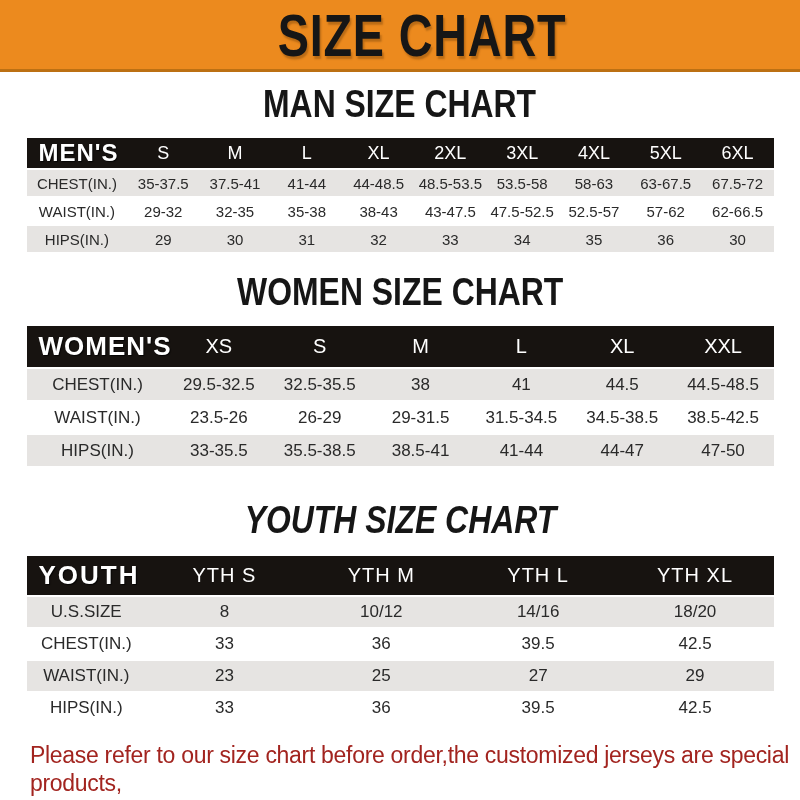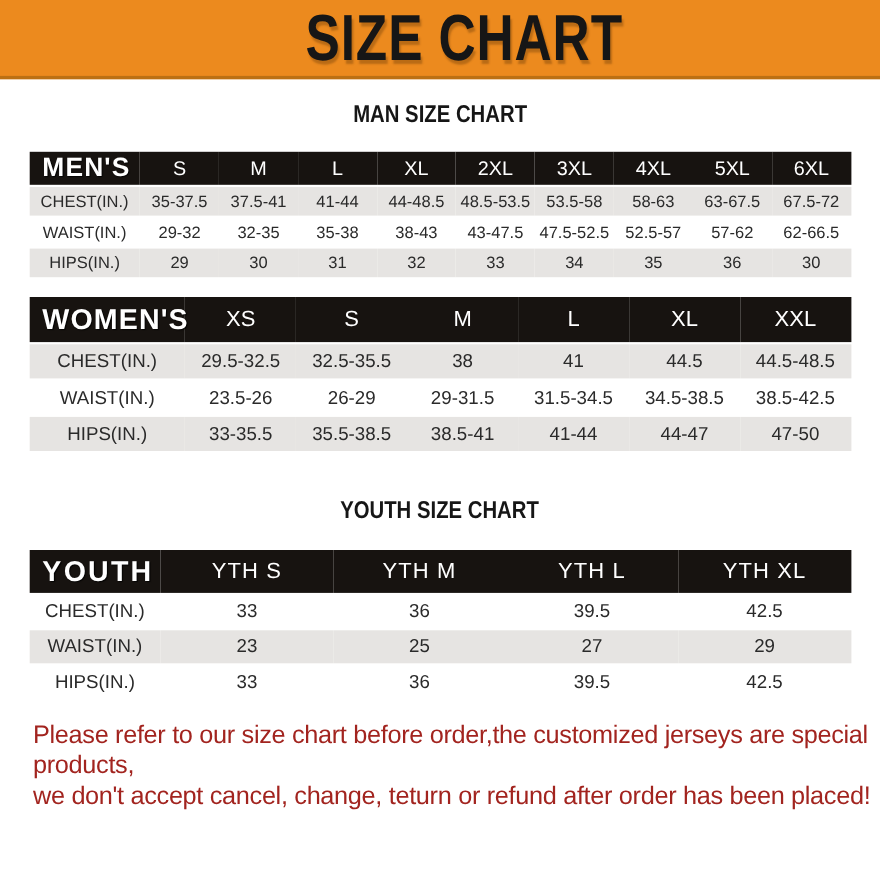--- a/index.html
+++ b/index.html
@@ -40,32 +40,32 @@
     letter-spacing: 1px;
     transform: scaleX(0.82) scaleY(1.04);
     text-shadow: 2px 3px 2px rgba(70, 35, 0, 0.30);
     white-space: nowrap;
   }
   
   h2.section-heading {
     text-align: center;
     margin-top: 14px;
     line-height: 36px;
-    font-size: 22px;
+    font-size: 38px;
     color: var(--heading-black);
   }
   h2.section-heading span {
     display: inline-block;
     font-weight: bold;
     transform: scaleX(0.84);
     letter-spacing: 0px;
     white-space: nowrap;
   }
   h2#women-heading { margin-top: 20px; }
-  h2#youth-heading { margin-top: 34px; }
+  h2#youth-heading { margin-top: 34px; font-style: italic; }
   
   table.size-table {
     width: 747px;
     margin: 14px auto 0 auto;
     border-collapse: separate;
     border-spacing: 0 2px;
     table-layout: fixed;
   }
   table.size-table thead tr {
     background: var(--band-black);
@@ -175,20 +175,21 @@
             <td>34</td>
             <td>35</td>
             <td>36</td>
             <td>30</td>
           </tr>
         </tbody>
       </table>
   </section>
 
   <section>
+    <h2 class="section-heading" id="women-heading"><span>WOMEN SIZE CHART</span></h2>
     <table class="size-table women">
         <thead>
           <tr>
             <th class="corner">WOMEN'S</th>
             <th>XS</th>
             <th>S</th>
             <th>M</th>
             <th>L</th>
             <th>XL</th>
             <th>XXL</th>
@@ -232,20 +233,27 @@
         <thead>
           <tr>
             <th class="corner">YOUTH</th>
             <th>YTH S</th>
             <th>YTH M</th>
             <th>YTH L</th>
             <th>YTH XL</th>
           </tr>
         </thead>
         <tbody>
+          <tr class="gray">
+            <td class="rowlabel">U.S.SIZE</td>
+            <td>8</td>
+            <td>10/12</td>
+            <td>14/16</td>
+            <td>18/20</td>
+          </tr>
           <tr class="white">
             <td class="rowlabel">CHEST(IN.)</td>
             <td>33</td>
             <td>36</td>
             <td>39.5</td>
             <td>42.5</td>
           </tr>
           <tr class="gray">
             <td class="rowlabel">WAIST(IN.)</td>
             <td>23</td>

